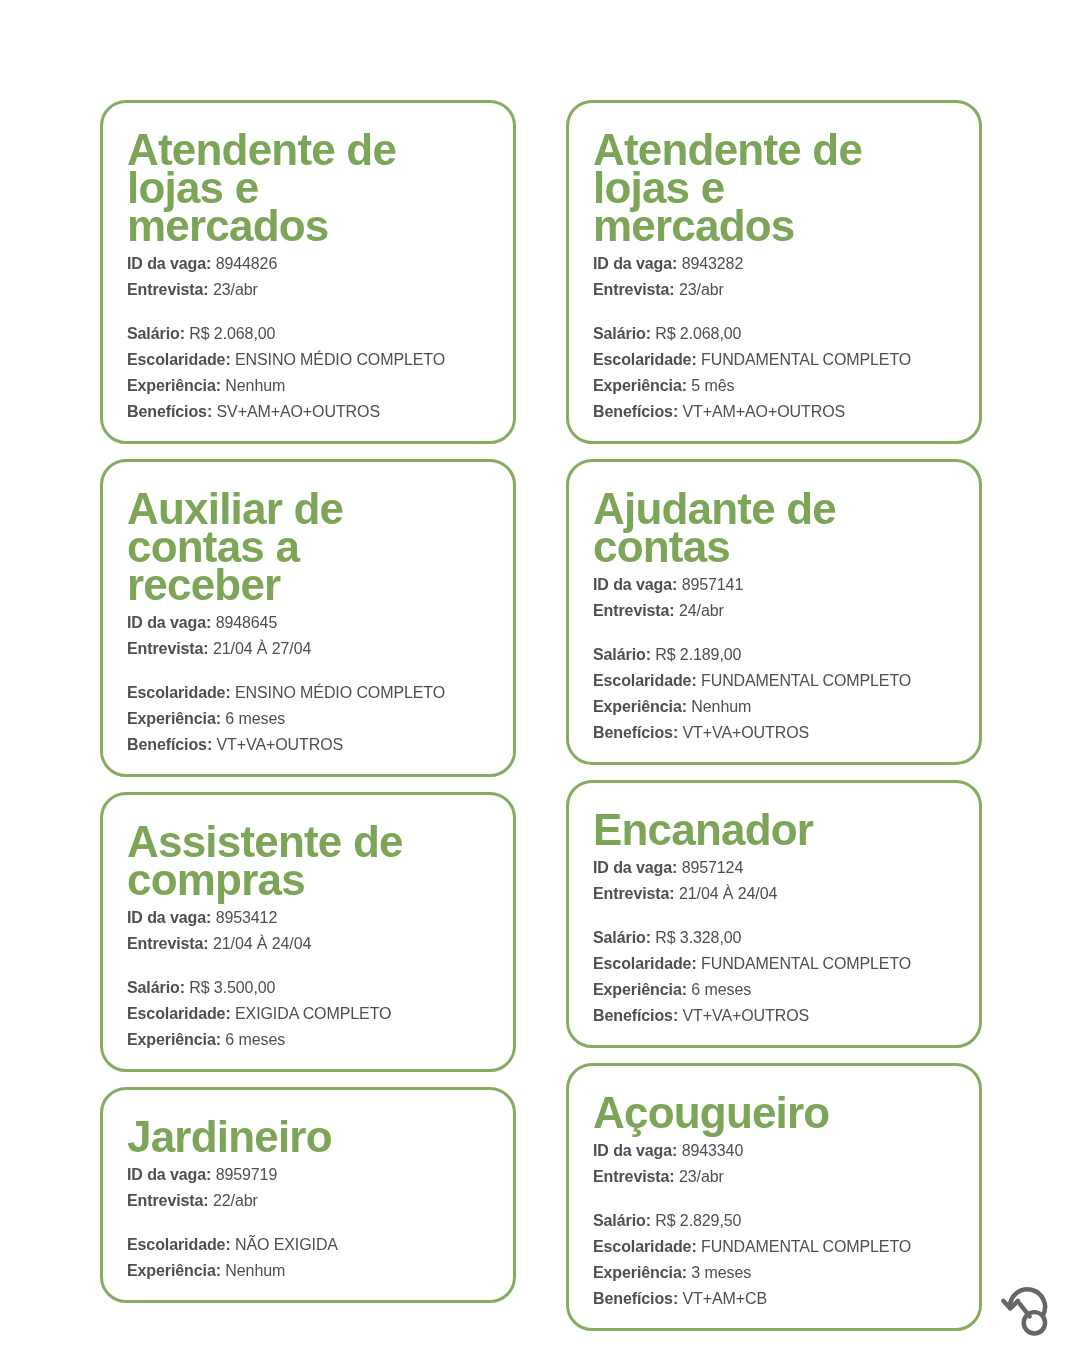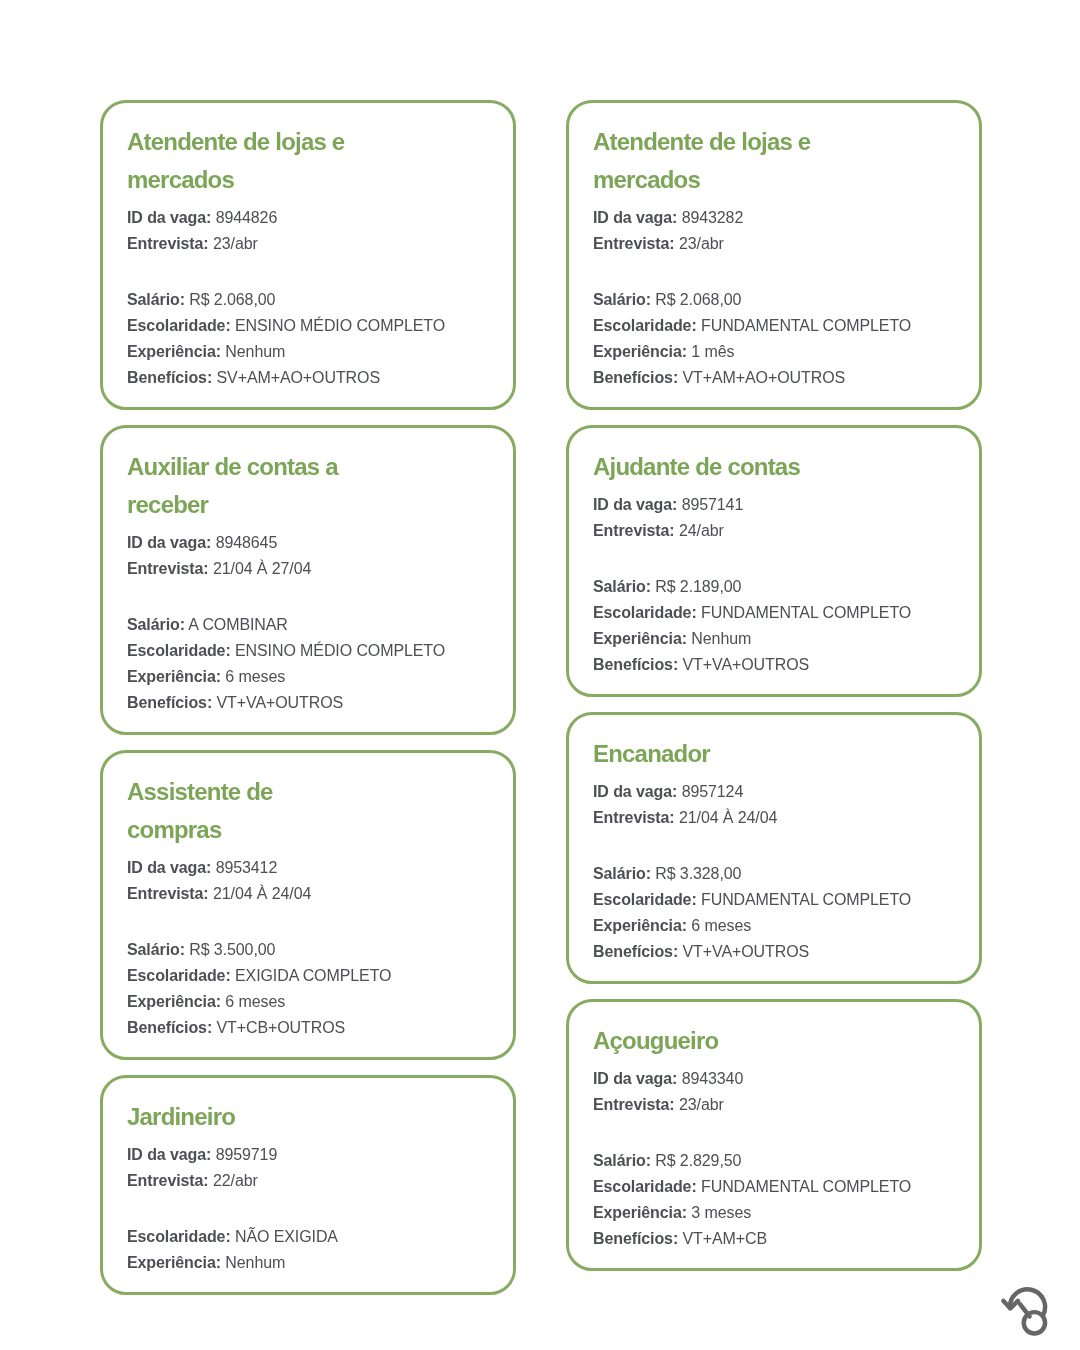--- a/index.html
+++ b/index.html
@@ -25,36 +25,36 @@
   }
   .card {
     box-sizing: border-box;
     width: 100%;
     background: #ffffff;
     border: 3px solid #87ab60;
     border-radius: 26px;
     padding: 12px 22px 16px 24px;
   }
   .card-title {
-    margin: 8px 0 6px 0;
-    font-size: 24px;
+    margin: 16px 0 6px 0;
+    font-size: 44px;
     line-height: 38px;
     font-weight: bold;
     letter-spacing: -0.8px;
     color: #7da557;
     white-space: pre-line;
   }
   .line {
     margin: 0;
     font-size: 16px;
     line-height: 26px;
     letter-spacing: -0.1px;
   }
   .lbl { font-weight: bold; }
-  .details { margin-top: 30px; }
+  .details { margin-top: 18px; }
   .swipe {
     position: absolute;
     left: 996px; top: 1278px;
     width: 64px; height: 64px;
   }
   .swipe svg { display: block; }
 </style>
 </head>
 <body>
 
@@ -74,37 +74,35 @@
         <p class="line"><b class="lbl">Benefícios:</b> <span>SV+AM+AO+OUTROS</span></p>
       </div>
     </article>
 
     <article class="card">
       <h2 class="card-title">Auxiliar de contas a
 receber</h2>
       <p class="line"><b class="lbl">ID da vaga:</b> <span>8948645</span></p>
       <p class="line"><b class="lbl">Entrevista:</b> <span>21/04 À 27/04</span></p>
       <div class="details">
-        <p class="line"><b class="lbl">Salário:</b> <span>A COMBINAR</span></p>
         <p class="line"><b class="lbl">Escolaridade:</b> <span>ENSINO MÉDIO COMPLETO</span></p>
         <p class="line"><b class="lbl">Experiência:</b> <span>6 meses</span></p>
         <p class="line"><b class="lbl">Benefícios:</b> <span>VT+VA+OUTROS</span></p>
       </div>
     </article>
 
     <article class="card">
       <h2 class="card-title">Assistente de
 compras</h2>
       <p class="line"><b class="lbl">ID da vaga:</b> <span>8953412</span></p>
       <p class="line"><b class="lbl">Entrevista:</b> <span>21/04 À 24/04</span></p>
       <div class="details">
         <p class="line"><b class="lbl">Salário:</b> <span>R$ 3.500,00</span></p>
         <p class="line"><b class="lbl">Escolaridade:</b> <span>EXIGIDA COMPLETO</span></p>
         <p class="line"><b class="lbl">Experiência:</b> <span>6 meses</span></p>
-        <p class="line"><b class="lbl">Benefícios:</b> <span>VT+CB+OUTROS</span></p>
       </div>
     </article>
 
     <article class="card">
       <h2 class="card-title">Jardineiro</h2>
       <p class="line"><b class="lbl">ID da vaga:</b> <span>8959719</span></p>
       <p class="line"><b class="lbl">Entrevista:</b> <span>22/abr</span></p>
       <div class="details">
         <p class="line"><b class="lbl">Escolaridade:</b> <span>NÃO EXIGIDA</span></p>
         <p class="line"><b class="lbl">Experiência:</b> <span>Nenhum</span></p>
@@ -116,21 +114,21 @@
   <div class="col">
 
     <article class="card">
       <h2 class="card-title">Atendente de lojas e
 mercados</h2>
       <p class="line"><b class="lbl">ID da vaga:</b> <span>8943282</span></p>
       <p class="line"><b class="lbl">Entrevista:</b> <span>23/abr</span></p>
       <div class="details">
         <p class="line"><b class="lbl">Salário:</b> <span>R$ 2.068,00</span></p>
         <p class="line"><b class="lbl">Escolaridade:</b> <span>FUNDAMENTAL COMPLETO</span></p>
-        <p class="line"><b class="lbl">Experiência:</b> <span>1 mês</span></p>
+        <p class="line"><b class="lbl">Experiência:</b> <span>5 mês</span></p>
         <p class="line"><b class="lbl">Benefícios:</b> <span>VT+AM+AO+OUTROS</span></p>
       </div>
     </article>
 
     <article class="card">
       <h2 class="card-title">Ajudante de contas</h2>
       <p class="line"><b class="lbl">ID da vaga:</b> <span>8957141</span></p>
       <p class="line"><b class="lbl">Entrevista:</b> <span>24/abr</span></p>
       <div class="details">
         <p class="line"><b class="lbl">Salário:</b> <span>R$ 2.189,00</span></p>

